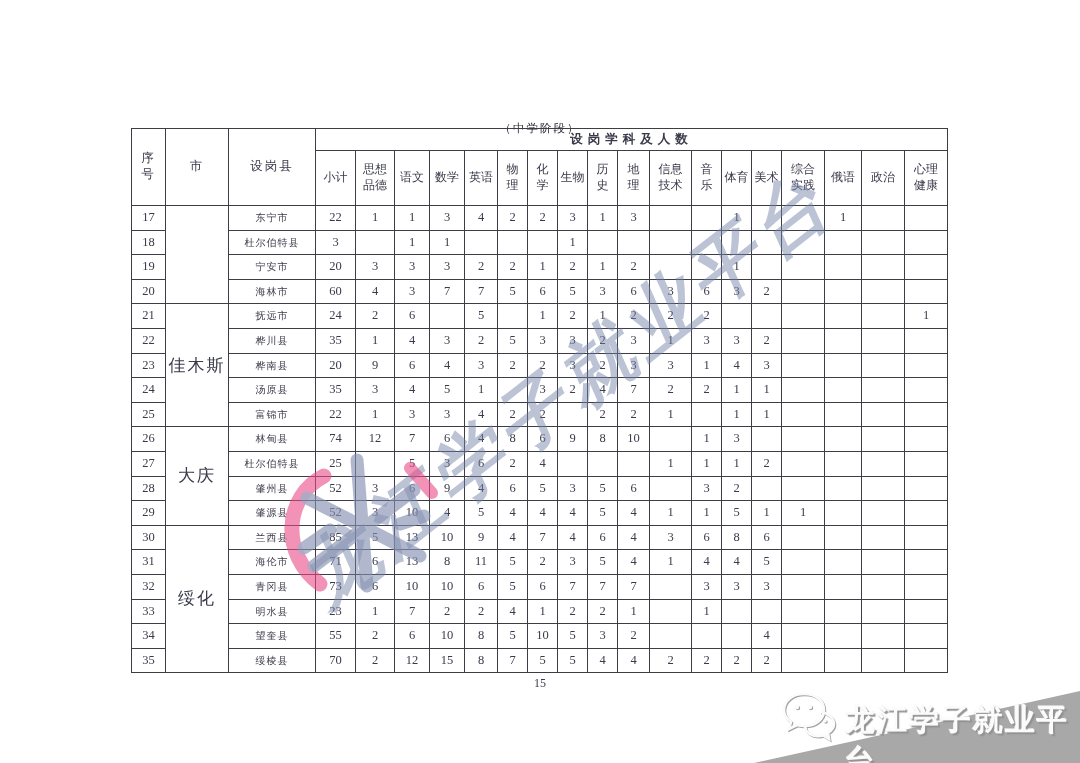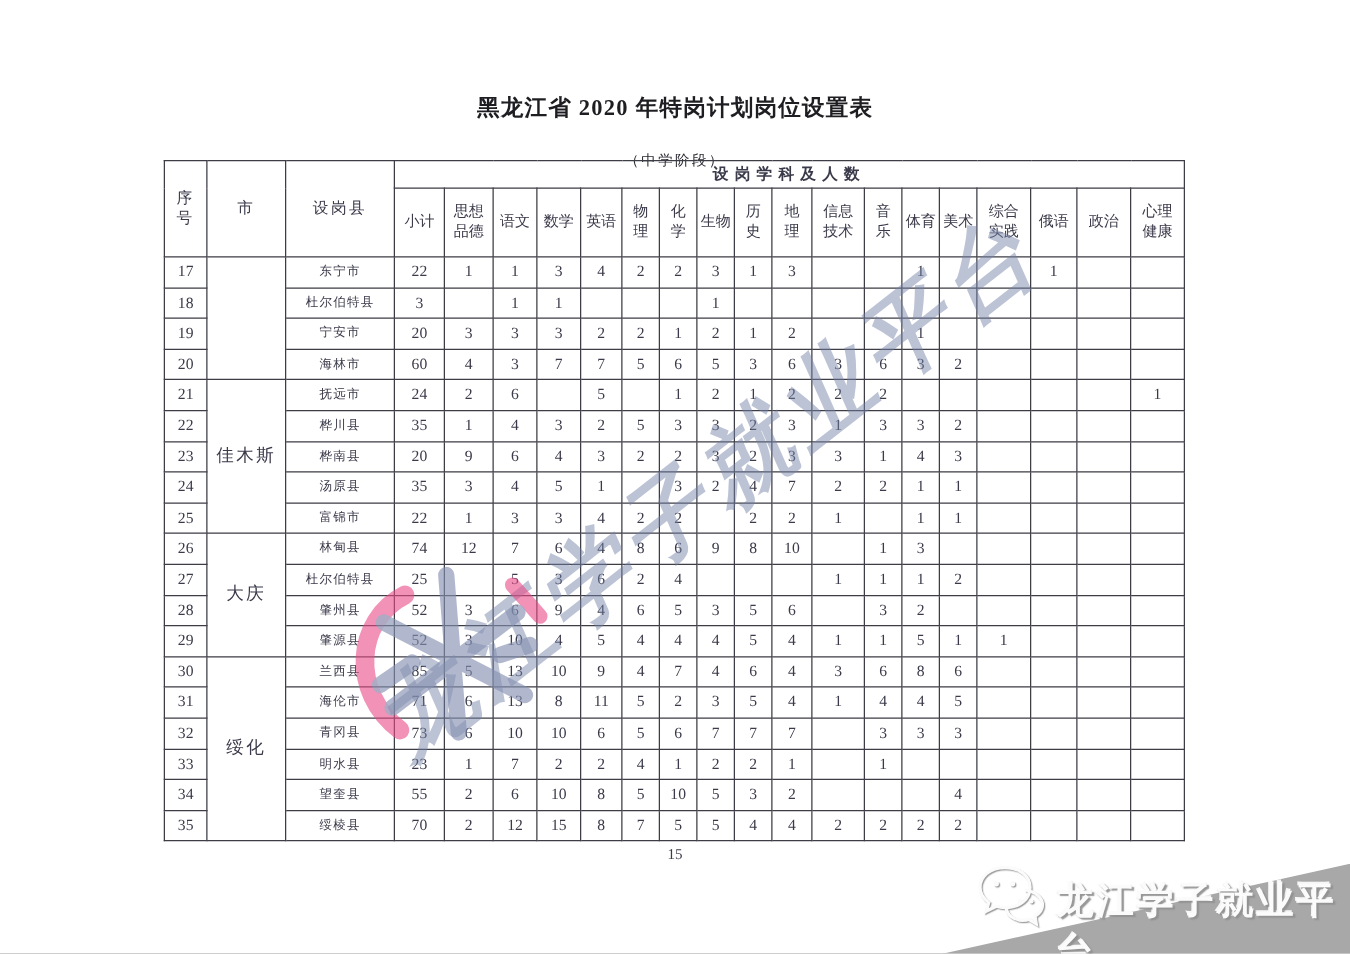--- a/index.html
+++ b/index.html
@@ -20,21 +20,21 @@
   table{ border-collapse:collapse; table-layout:fixed; width:816px; }
   th,td{
     border:1px solid #3d3d45; padding:0; text-align:center; vertical-align:middle;
     font-weight:normal; font-size:12.5px; color:#3a3a4a; overflow:hidden;
   }
   th.group-h{ height:21px; font-size:12.5px; letter-spacing:5px;font-weight:bold; }
   th.head-main{ font-size:12.5px; letter-spacing:2px; white-space:pre-line; line-height:1.25; }
   th.subj{ height:54px; font-size:12px; white-space:pre-line; line-height:1.3; }
   tbody td{ height:23.6px; line-height:23.6px; }
   td.no-cell{ font-size:12.5px; }
-  td.city-cell{ font-size:14px; letter-spacing:2px; }
+  td.city-cell{ font-size:17px; letter-spacing:2px; }
   td.county-cell{ font-size:10px; letter-spacing:1px; }
   td.val-cell{ font-size:12.5px; }
 
   
   .wm-text{
     position:absolute; left:312px; top:540px; z-index:2; pointer-events:none;
     transform:rotate(-38deg); transform-origin:0 50%;
     font-family:"DejaVu Serif",serif; font-style:italic; font-weight:bold;
     font-size:74px; letter-spacing:7px; white-space:nowrap;
     color:rgba(116,130,168,0.48);
@@ -58,21 +58,20 @@
   .page-number{
     position:absolute; top:676px; left:0; width:1080px; text-align:center;
     font-size:12px; color:#3a3a4a; z-index:1;
   }
 </style>
 </head>
 <body>
 
 <div class="page">
 
-  <div class="doc-title">黑龙江省 2020 年特岗计划岗位设置表</div>
   <div class="doc-subtitle">（中学阶段）</div>
 
   <div class="table-wrap">
     <table>
       <colgroup>
         <col style="width:34px">
           <col style="width:63px">
           <col style="width:87px">
         <col style="width:40px">
           <col style="width:39px">

